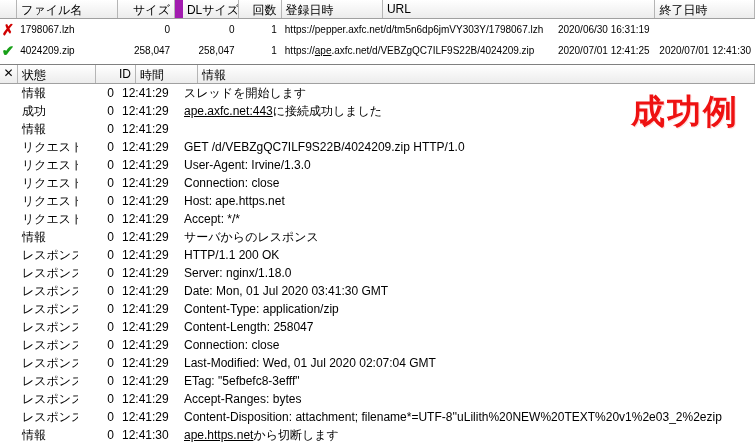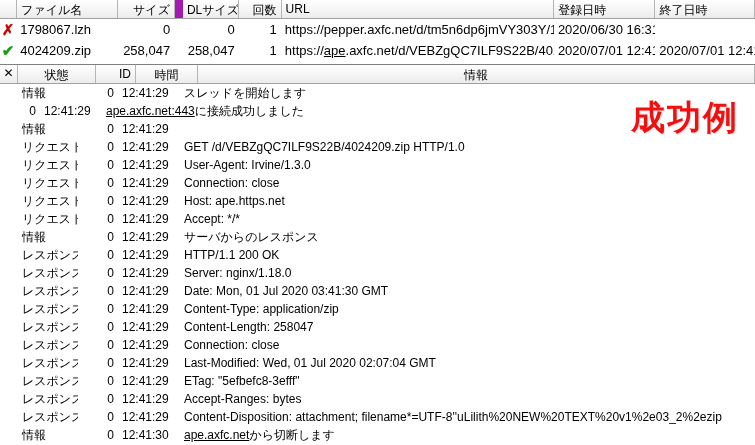--- a/index.html
+++ b/index.html
@@ -53,21 +53,21 @@
     display: flex;
     height: 21px;
     align-items: center;
     box-sizing: border-box;
   }
   .dl-row .cell {
     padding: 9px 4px;
     box-sizing: border-box;
     white-space: nowrap;
     overflow: hidden;
-    font-size: 13px;
+    font-size: 10px;
     line-height: 21px;
   }
   .dl-row .cell.right { text-align: right; }
   .dl-row .cell.statusicon {
     text-align: center;
     font-size: 15px;
     font-weight: bold;
     line-height: 20px;
     padding: 0;
   }
@@ -105,21 +105,20 @@
     box-sizing: border-box;
   }
   .log-header .hcell {
     border-right: 1px solid #b5b5b5;
     padding: 2px 4px 0 4px;
     box-sizing: border-box;
     font-size: 12px;
     white-space: nowrap;
     overflow: hidden;
     background: linear-gradient(#ffffff, #ececec);
-    text-align: center;
   }
   .log-header .hcell.right { text-align: right; }
   .log-close {
     width: 18px;
     border-right: 1px solid #b5b5b5;
     text-align: center;
     font-size: 12px;
     line-height: 17px;
     background: linear-gradient(#ffffff, #ececec);
     box-sizing: border-box;
@@ -149,21 +148,21 @@
   }
   .log-row .cell.right { text-align: right; }
   .log-row .cell.l-type { padding-left: 22px; }
 
   .underline-seg { text-decoration: underline; }
 
   
   .stamp {
     position: absolute;
     right: 16px;
-    top: 30px;
+    top: 24px;
     color: #ee1111;
     font-size: 34px;
     font-weight: bold;
     letter-spacing: 2px;
     font-family: "DejaVu Sans", sans-serif;
     text-shadow: 1px 1px 0 #ffdddd;
     pointer-events: none;
   }
   .red-mark {
     color: #000000;
@@ -174,22 +173,22 @@
 
 <div class="app">
 
   <div class="top-pane">
     <div class="dl-header">
       <div class="hcell c-icon"></div>
       <div class="hcell c-file">ファイル名</div>
       <div class="hcell c-size right">サイズ</div>
       <div class="hcell c-dlsize right">DLサイズ</div>
       <div class="hcell c-count right">回数</div>
+      <div class="hcell c-reg">登録日時</div>
       <div class="hcell c-url">URL</div>
-      <div class="hcell c-reg">登録日時</div>
       <div class="hcell c-end">終了日時</div>
     </div>
 
     <div class="dl-row">
       <div class="cell c-icon statusicon icon-x">✗</div>
       <div class="cell c-file">1798067.lzh</div>
       <div class="cell c-size right">0</div>
       <div class="cell c-dlsize right">0</div>
       <div class="cell c-count right">1</div>
       <div class="cell c-url"><span class="url-link">https://pepper.axfc.net/d/tm5n6dp6jmVY303Y/1798067.lzh</span></div>
@@ -219,20 +218,21 @@
     </div>
 
     <div class="log-body" id="log-body">
         <div class="log-row">
           <div class="cell l-type">情報</div>
           <div class="cell l-id right">0</div>
           <div class="cell l-time">12:41:29</div>
           <div class="cell l-info">スレッドを開始します</div>
         </div>
         <div class="log-row">
+          <div class="cell l-type">成功</div>
           <div class="cell l-id right">0</div>
           <div class="cell l-time">12:41:29</div>
           <div class="cell l-info"><span class="underline-seg">ape.axfc.net:443</span><span>に接続成功しました</span></div>
         </div>
         <div class="log-row">
           <div class="cell l-type">情報</div>
           <div class="cell l-id right">0</div>
           <div class="cell l-time">12:41:29</div>
         </div>
         <div class="log-row">
@@ -328,21 +328,21 @@
         <div class="log-row">
           <div class="cell l-type">レスポンス</div>
           <div class="cell l-id right">0</div>
           <div class="cell l-time">12:41:29</div>
           <div class="cell l-info">Content-Disposition: attachment; filename*=UTF-8''uLilith%20NEW%20TEXT%20v1%2e03_2%2ezip</div>
         </div>
         <div class="log-row">
           <div class="cell l-type">情報</div>
           <div class="cell l-id right">0</div>
           <div class="cell l-time">12:41:30</div>
-          <div class="cell l-info"><span class="underline-seg">ape.axfc.net</span><span>から切断します</span></div>
+          <div class="cell l-info"><span class="underline-seg">ape.https.net</span><span>から切断します</span></div>
         </div>
         <div class="log-row">
           <div class="cell l-type">情報</div>
           <div class="cell l-id right">0</div>
           <div class="cell l-time">12:41:30</div>
           <div class="cell l-info">ダウンロードに成功しました</div>
         </div>
       </div>
 
     <div class="stamp">成功例</div>

